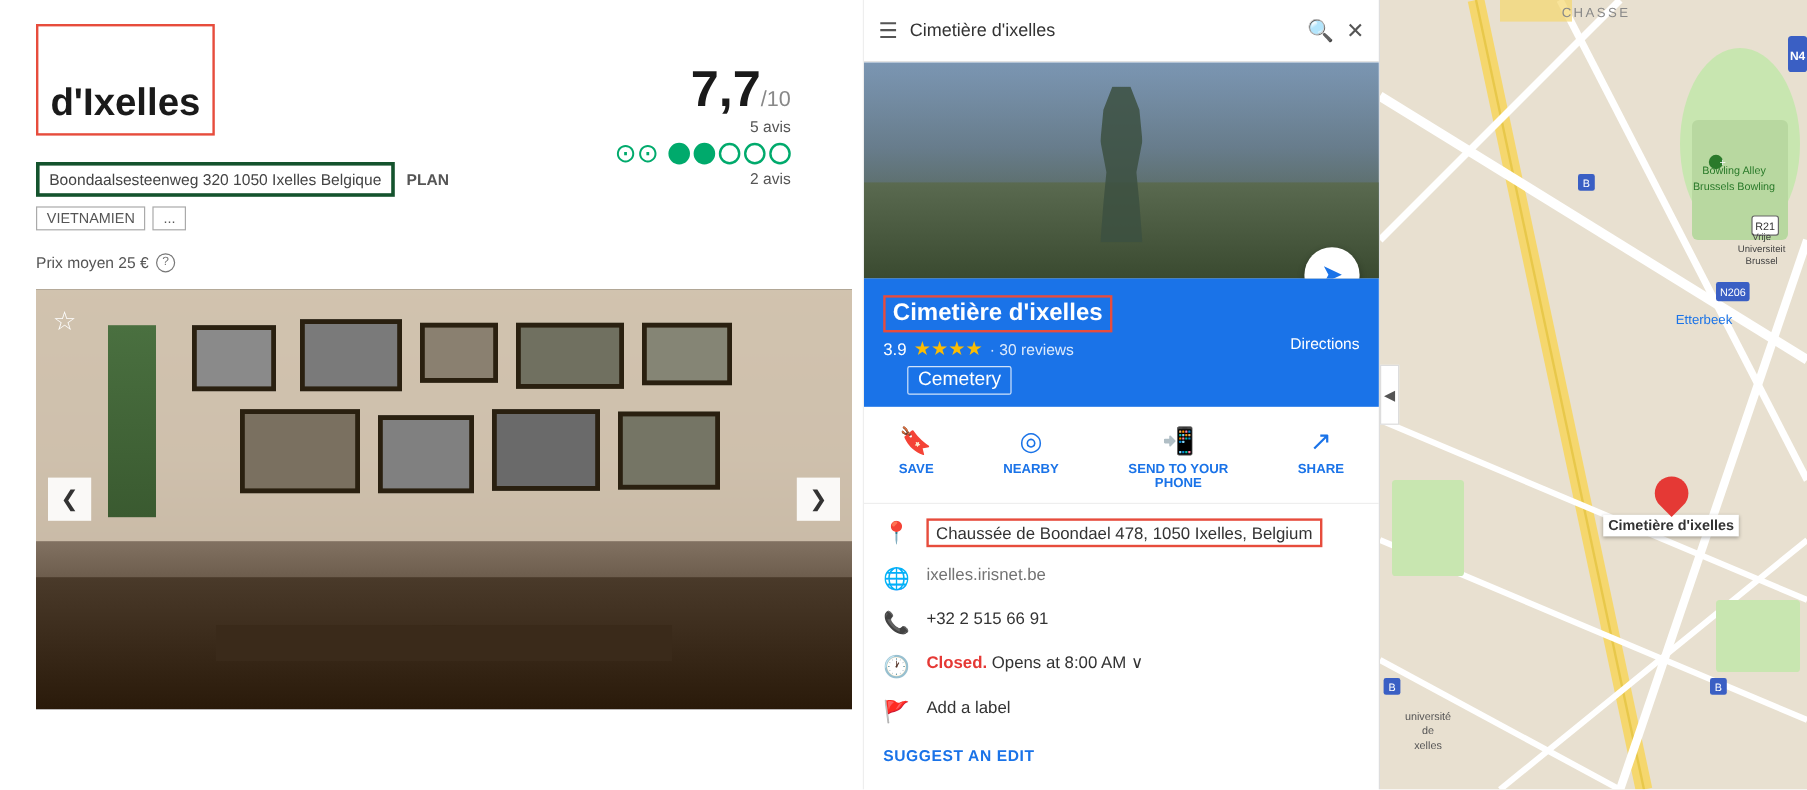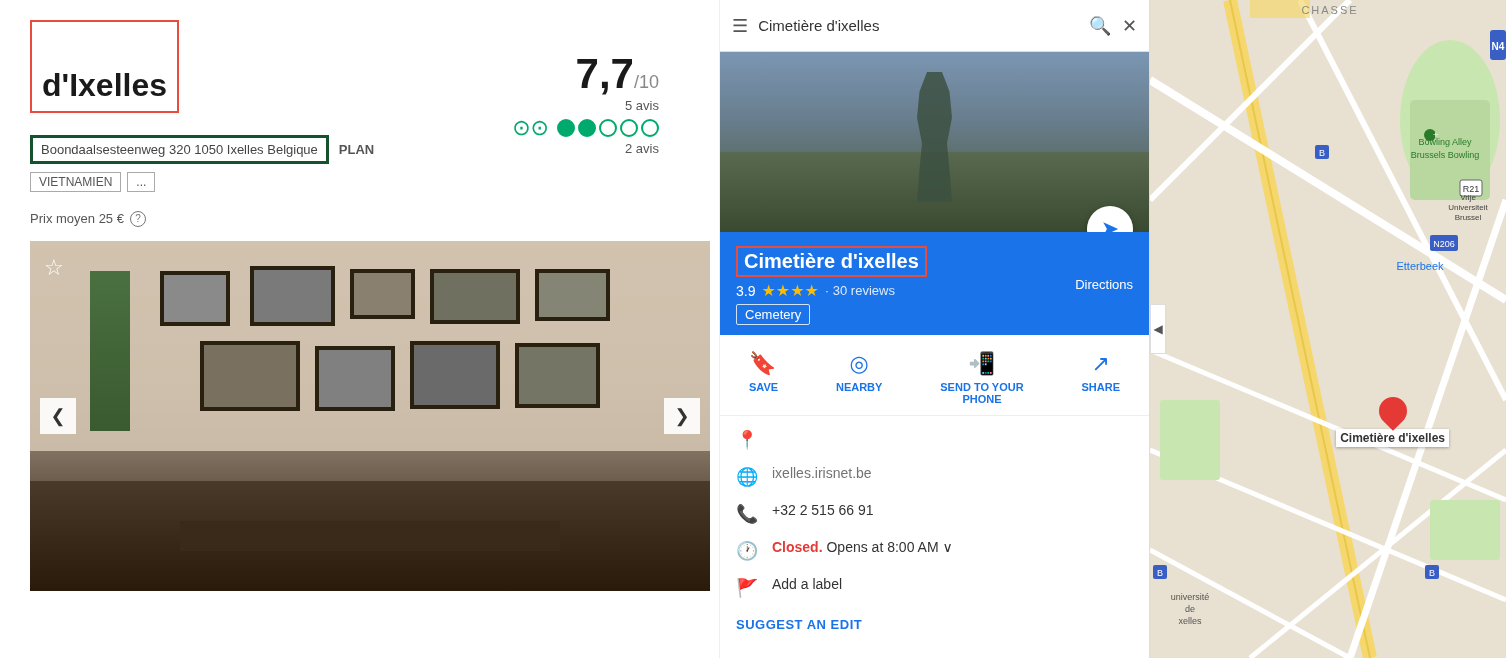--- a/index.html
+++ b/index.html
@@ -252,23 +252,24 @@
       font-size: 16px;
     }
     .gm-reviews {
       font-size: 13px;
       color: rgba(255,255,255,0.85);
     }
     .gm-category-tag {
       display: inline-block;
       border: 1px solid rgba(255,255,255,0.8);
       color: #fff;
-      font-size: 13px;
+      font-size: 16px;
       padding: 2px 8px;
       border-radius: 2px;
+      margin-left: 20px;
     }
     .gm-directions-label {
       position: absolute;
       right: 16px;
       top: 50%;
       transform: translateY(-50%);
       color: #fff;
       font-size: 13px;
       font-weight: 500;
       text-align: center;
@@ -520,20 +521,21 @@
     </div>
     <div class="gm-action">
       <span class="gm-action-icon">↗</span>
       <span class="gm-action-label">SHARE</span>
     </div>
   </div>
 
   <div class="gm-details">
     <div class="gm-detail-row">
       <span class="gm-detail-icon">📍</span>
+      <span class="gm-detail-text gm-address-box">Chaussée de Boondael 478, 1050 Ixelles, Belgium</span>
     </div>
     <div class="gm-detail-row">
       <span class="gm-detail-icon">🌐</span>
       <a class="gm-detail-link">ixelles.irisnet.be</a>
     </div>
     <div class="gm-detail-row">
       <span class="gm-detail-icon">📞</span>
       <span class="gm-detail-text">+32 2 515 66 91</span>
     </div>
     <div class="gm-detail-row">

